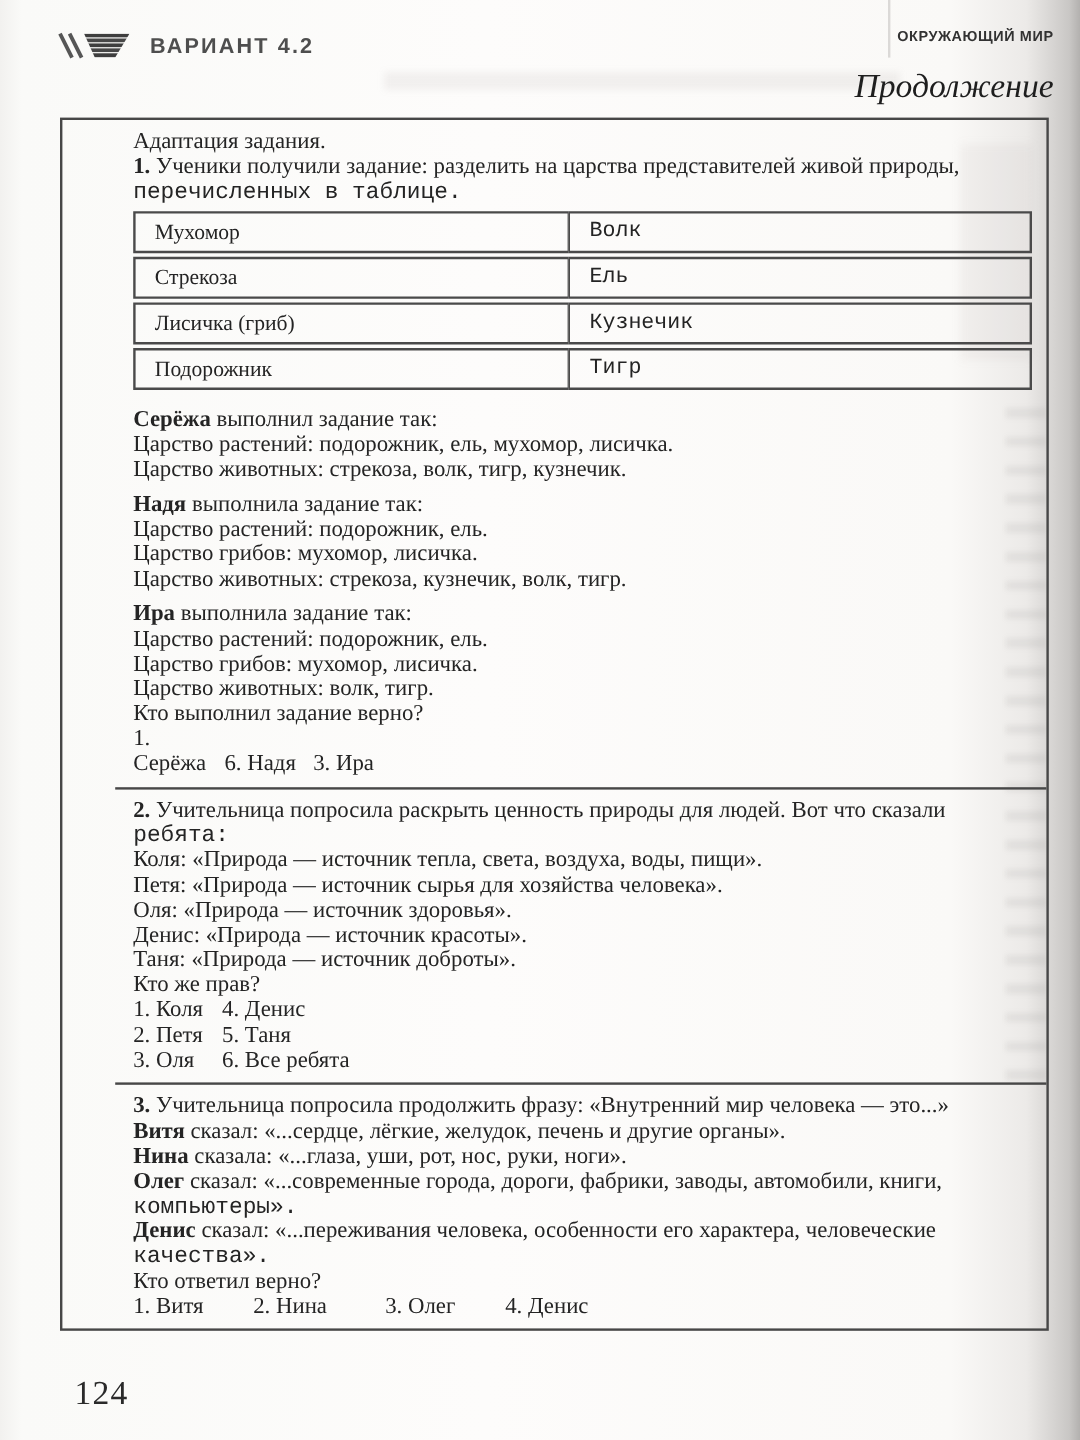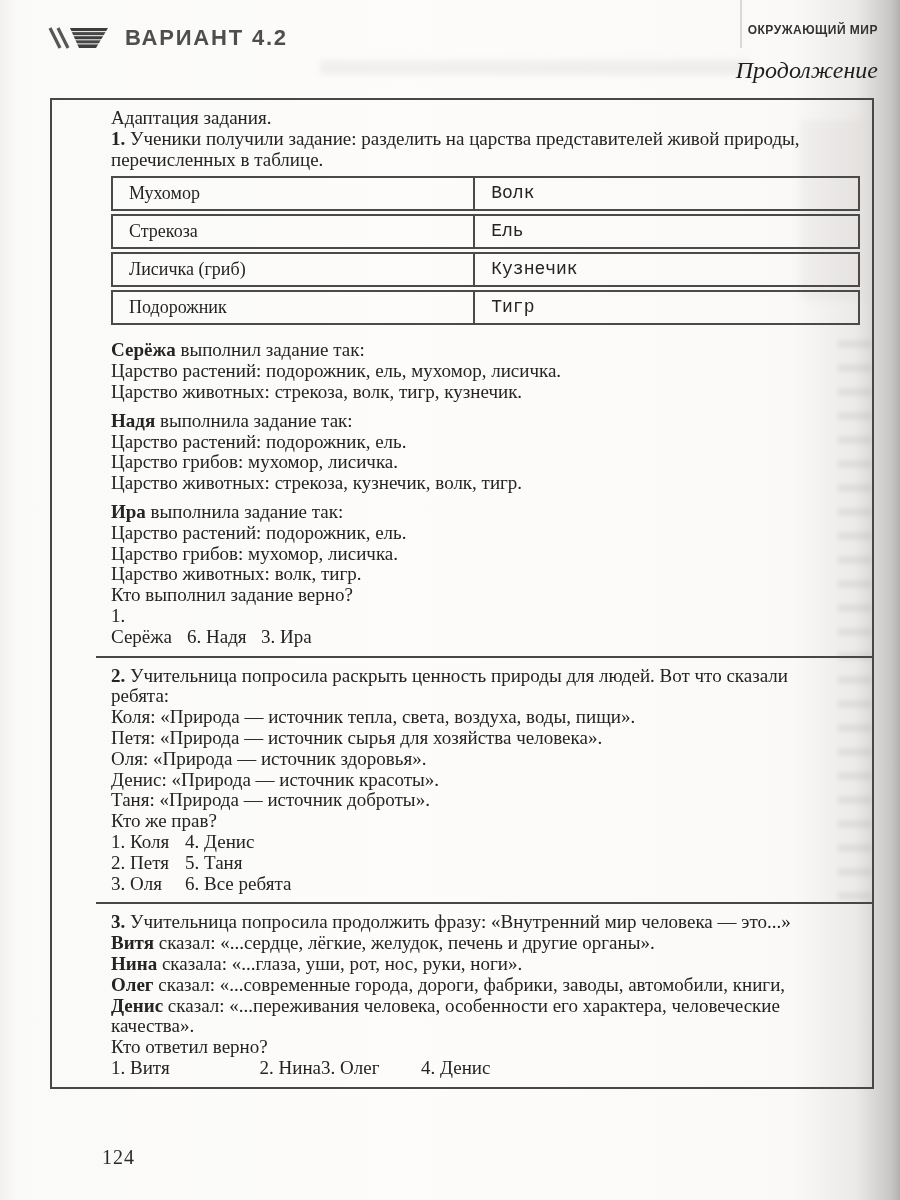--- a/index.html
+++ b/index.html
@@ -4,47 +4,47 @@
 <style>
   html,body{margin:0;padding:0;}
   body{width:900px;height:1200px;background:#ffffff;}
   .page{
     position:relative;width:900px;height:1200px;overflow:hidden;
     background:linear-gradient(90deg,#f2f1ef 0%,#fafaf8 2%,#fdfcfb 45%,#faf9f7 88%,#eceae8 95%,#c9c7c5 99%,#b3b1af 100%);
     font-family:"Liberation Serif","DejaVu Serif",serif;
     color:#242424;
   }
   
-  .brand{position:absolute;left:46px;top:25px;display:flex;align-items:flex-end;gap:15px;
+  .brand{position:absolute;left:46px;top:25px;display:flex;align-items:center;gap:15px;
     font-family:"Liberation Sans","DejaVu Sans",sans-serif;font-weight:bold;
-    font-size:22px;letter-spacing:1.8px;color:#4e4e4e;}
+    font-size:18px;letter-spacing:1.8px;color:#4e4e4e;}
   .logo{display:block;}
   .subject{position:absolute;right:22px;top:23px;
     font-family:"Liberation Sans","DejaVu Sans",sans-serif;font-weight:bold;
     font-size:12px;letter-spacing:.5px;color:#323232;}
-  .continuation{position:absolute;right:22px;top:57px;font-style:italic;font-size:24px;color:#1e1e1e;}
+  .continuation{position:absolute;right:22px;top:57px;font-style:italic;font-size:28px;color:#1e1e1e;}
   
   .task-box{position:absolute;left:50px;top:98px;width:824px;border:2px solid #474747;box-sizing:border-box;}
   .task{padding:8px 12px 8px 15px;font-size:19px;line-height:20.8px;margin-left:44px;}
   .task + .task{border-top:2px solid #474747;}
   .task p{margin:0;}
-  .block{display:block;}
+  .block{display:block;font-family:Liberation Mono, monospace;}
   .mt{margin-top:8px !important;}
   
   .org-table{width:100%;border-collapse:separate;border-spacing:0 3px;margin:3px 0 12px 0;}
   .org-table td{border:2px solid #4a4a4a;height:29px;padding:1px 6px 1px 16px;font-size:18px;}
   .org-table td.c1{width:48.5%;border-right-width:1px;}
   .org-table td.c2{border-left-width:1px;font-family:Liberation Mono, monospace;}
   
   .opt{display:inline-block;}
   .options1 .o1{width:76px;} .options1 .o2{width:74px;}
   .options2{display:grid;grid-template-columns:74px auto;grid-auto-flow:column;grid-template-rows:repeat(3,20.8px);justify-items:start;width:280px;}
-  .options3 .p1{width:100px;} .options3 .p2{width:110px;text-align:right;} .options3 .p3{width:100px;}
+  .options3 .p1{width:100px;} .options3 .p2{width:110px;} .options3 .p3{width:100px;}
   
-  .page-number{position:absolute;left:62px;top:1146px;font-size:20px;letter-spacing:1px;color:#2a2a2a;margin-left:40px;}
+  .page-number{position:absolute;left:62px;top:1146px;font-size:28px;letter-spacing:1px;color:#2a2a2a;}
   
   .crease{position:absolute;left:740px;top:0;width:2px;height:48px;background:#dbd9d7;}
   .ghost-a{position:absolute;right:28px;top:340px;width:34px;height:560px;
     background:repeating-linear-gradient(180deg,rgba(120,118,116,.10) 0 8px,transparent 8px 24px);filter:blur(2px);}
   .ghost-b{position:absolute;left:320px;top:60px;width:430px;height:15px;background:rgba(128,126,124,.09);filter:blur(3px);}
   .ghost-c{position:absolute;right:40px;top:120px;width:60px;height:180px;background:rgba(128,126,124,.06);filter:blur(4px);}
 </style>
 </head>
 <body>
 
@@ -168,20 +168,21 @@
         <span>Учительница попросила продолжить фразу: «Внутренний мир человека — это...»</span>
       </p>
       <p>
         <b>Витя</b><span> сказал: «...сердце, лёгкие, желудок, печень и другие органы».</span>
       </p>
       <p>
         <b>Нина</b><span> сказала: «...глаза, уши, рот, нос, руки, ноги».</span>
       </p>
       <p>
         <b>Олег</b><span> сказал: «...современные города, дороги, фабрики, заводы, автомобили, книги,</span>
+        <span class="block">компьютеры».</span>
       </p>
       <p>
         <b>Денис</b><span> сказал: «...переживания человека, особенности его характера, человеческие</span>
         <span class="block">качества».</span>
       </p>
       <p>Кто ответил верно?</p>
       <p class="options3">
         <span class="opt p1">1. Витя</span><span class="opt p2">2. Нина</span><span class="opt p3">3. Олег</span><span class="opt">4. Денис</span>
       </p>
     </section>

